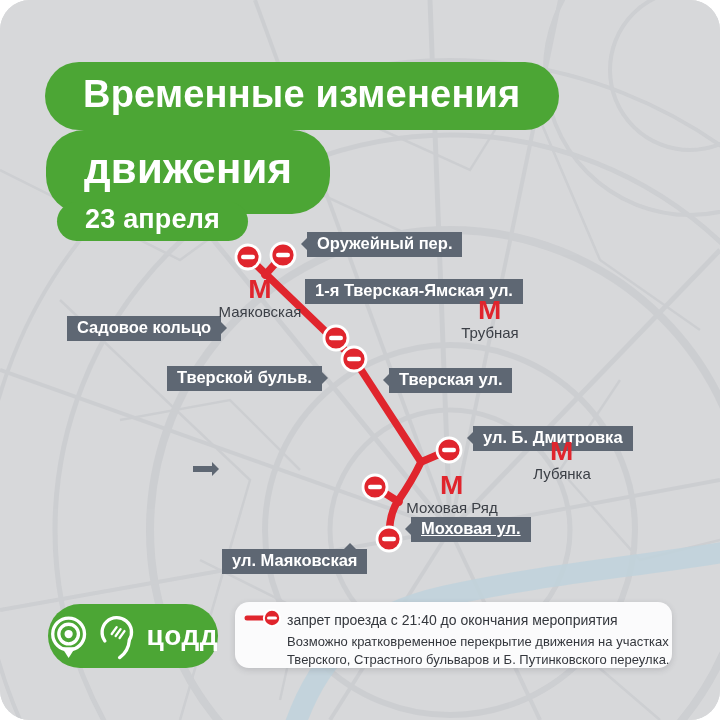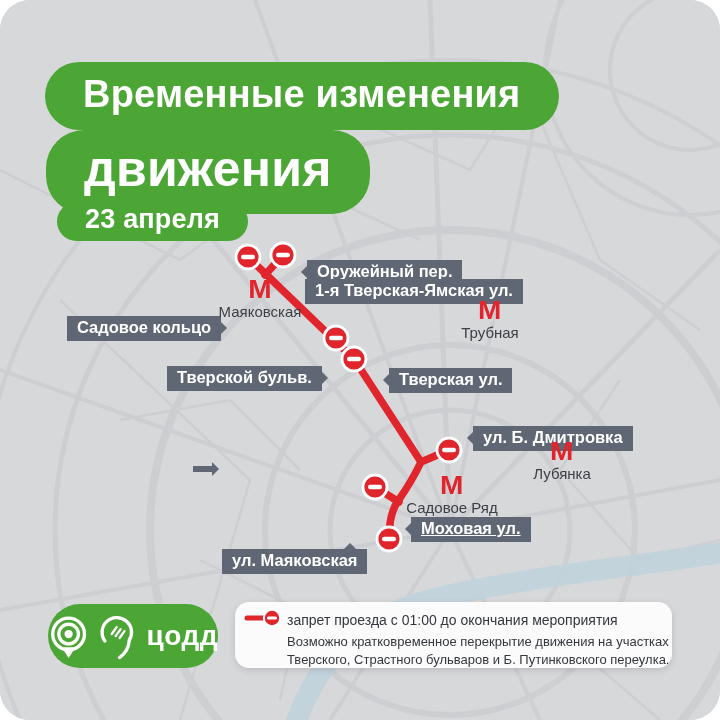--- a/index.html
+++ b/index.html
@@ -32,21 +32,21 @@
   .sign-circle{fill:var(--red);stroke:#fff;stroke-width:2.8;}
   .sign-dash{fill:#fff;}
 
   
   .pill{
     position:absolute;background:var(--green);color:#fff;font-weight:bold;
     display:inline-flex;align-items:center;white-space:nowrap;
     border-radius:36px;letter-spacing:.2px;
   }
   .pill-1{left:45px;top:62px;height:68px;font-size:38px;padding:0 38px 4px;}
-  .pill-2{left:46px;top:130px;height:84px;font-size:50px;padding:0 38px 6px;border-radius:38px;}
+  .pill-2{left:46px;top:130px;height:84px;font-size:42px;padding:0 38px 6px;border-radius:38px;}
   .pill-3{left:57px;top:202px;height:39px;font-size:27px;padding:0 28px 4px;border-radius:30px;}
 
   
   .slabel{
     position:absolute;background:var(--label-bg);color:#fff;
     font-size:16.5px;font-weight:bold;white-space:nowrap;
     padding:2px 10px 4px;line-height:1.15;
   }
   .ptr{position:absolute;width:0;height:0;border:7px solid transparent;}
   .ptr-left{left:-13px;top:50%;transform:translateY(-50%);border-right:7px solid var(--label-bg);}
@@ -132,21 +132,21 @@
     <use href="#noentry" transform="translate(354,359)"></use>
     <use href="#noentry" transform="translate(449,450)"></use>
     <use href="#noentry" transform="translate(375,487)"></use>
     <use href="#noentry" transform="translate(389,539)"></use>
   </svg>
 
   <div class="pill pill-1">Временные изменения</div>
   <div class="pill pill-2">движения</div>
   <div class="pill pill-3">23 апреля</div>
 
-  <div class="slabel" style="left:307px;top:232px;margin-top:28px;">
+  <div class="slabel" style="left:307px;top:232px;">
     <span class="ptr ptr-left"></span>
     <span>Оружейный пер.</span>
   </div>
   <div class="slabel" style="left:305px;top:279px;">
     <span>1-я Тверская-Ямская ул.</span>
   </div>
   <div class="slabel" style="left:67px;top:316px;">
     <span class="ptr ptr-right"></span>
     <span>Садовое кольцо</span>
   </div>
@@ -181,30 +181,30 @@
   <div class="metro" style="left:490px;top:299px;">
     <span class="m">М</span>
     <span class="mname">Трубная</span>
   </div>
   <div class="metro" style="left:562px;top:440px;">
     <span class="m">М</span>
     <span class="mname">Лубянка</span>
   </div>
   <div class="metro" style="left:452px;top:474px;">
     <span class="m">М</span>
-    <span class="mname">Садовое Ряд</span>
+    <span class="mname">Моховая Ряд</span>
   </div>
 
   <div class="legend">
     <svg class="legend-icon" width="44" height="20" viewBox="0 0 44 20">
       <path d="M4,10 L28,10" stroke="var(--red)" stroke-width="5" stroke-linecap="round"></path>
       <circle cx="29" cy="10" r="8.2" fill="var(--red)" stroke="#fff" stroke-width="2"></circle>
       <rect x="24" y="8.4" width="10" height="3.2" rx="1.6" fill="#fff"></rect>
     </svg>
-    <div class="legend-line1">запрет проезда с 01:00 до окончания мероприятия</div>
+    <div class="legend-line1">запрет проезда с 21:40 до окончания мероприятия</div>
     <div class="legend-note">Возможно кратковременное перекрытие движения на участках Тверского, Страстного бульваров и Б. Путинковского переулка.</div>
   </div>
 
   <div class="logo">
     <svg width="42" height="48" viewBox="-21 -22 42 48">
       <circle r="4.2" fill="#fff"></circle>
       <circle r="10" fill="none" stroke="#fff" stroke-width="3.4"></circle>
       <circle r="16.2" fill="none" stroke="#fff" stroke-width="3.4"></circle>
       <path d="M-7,13.5 L0,24.5 L7,13.5 Z" fill="#fff"></path>
     </svg>

